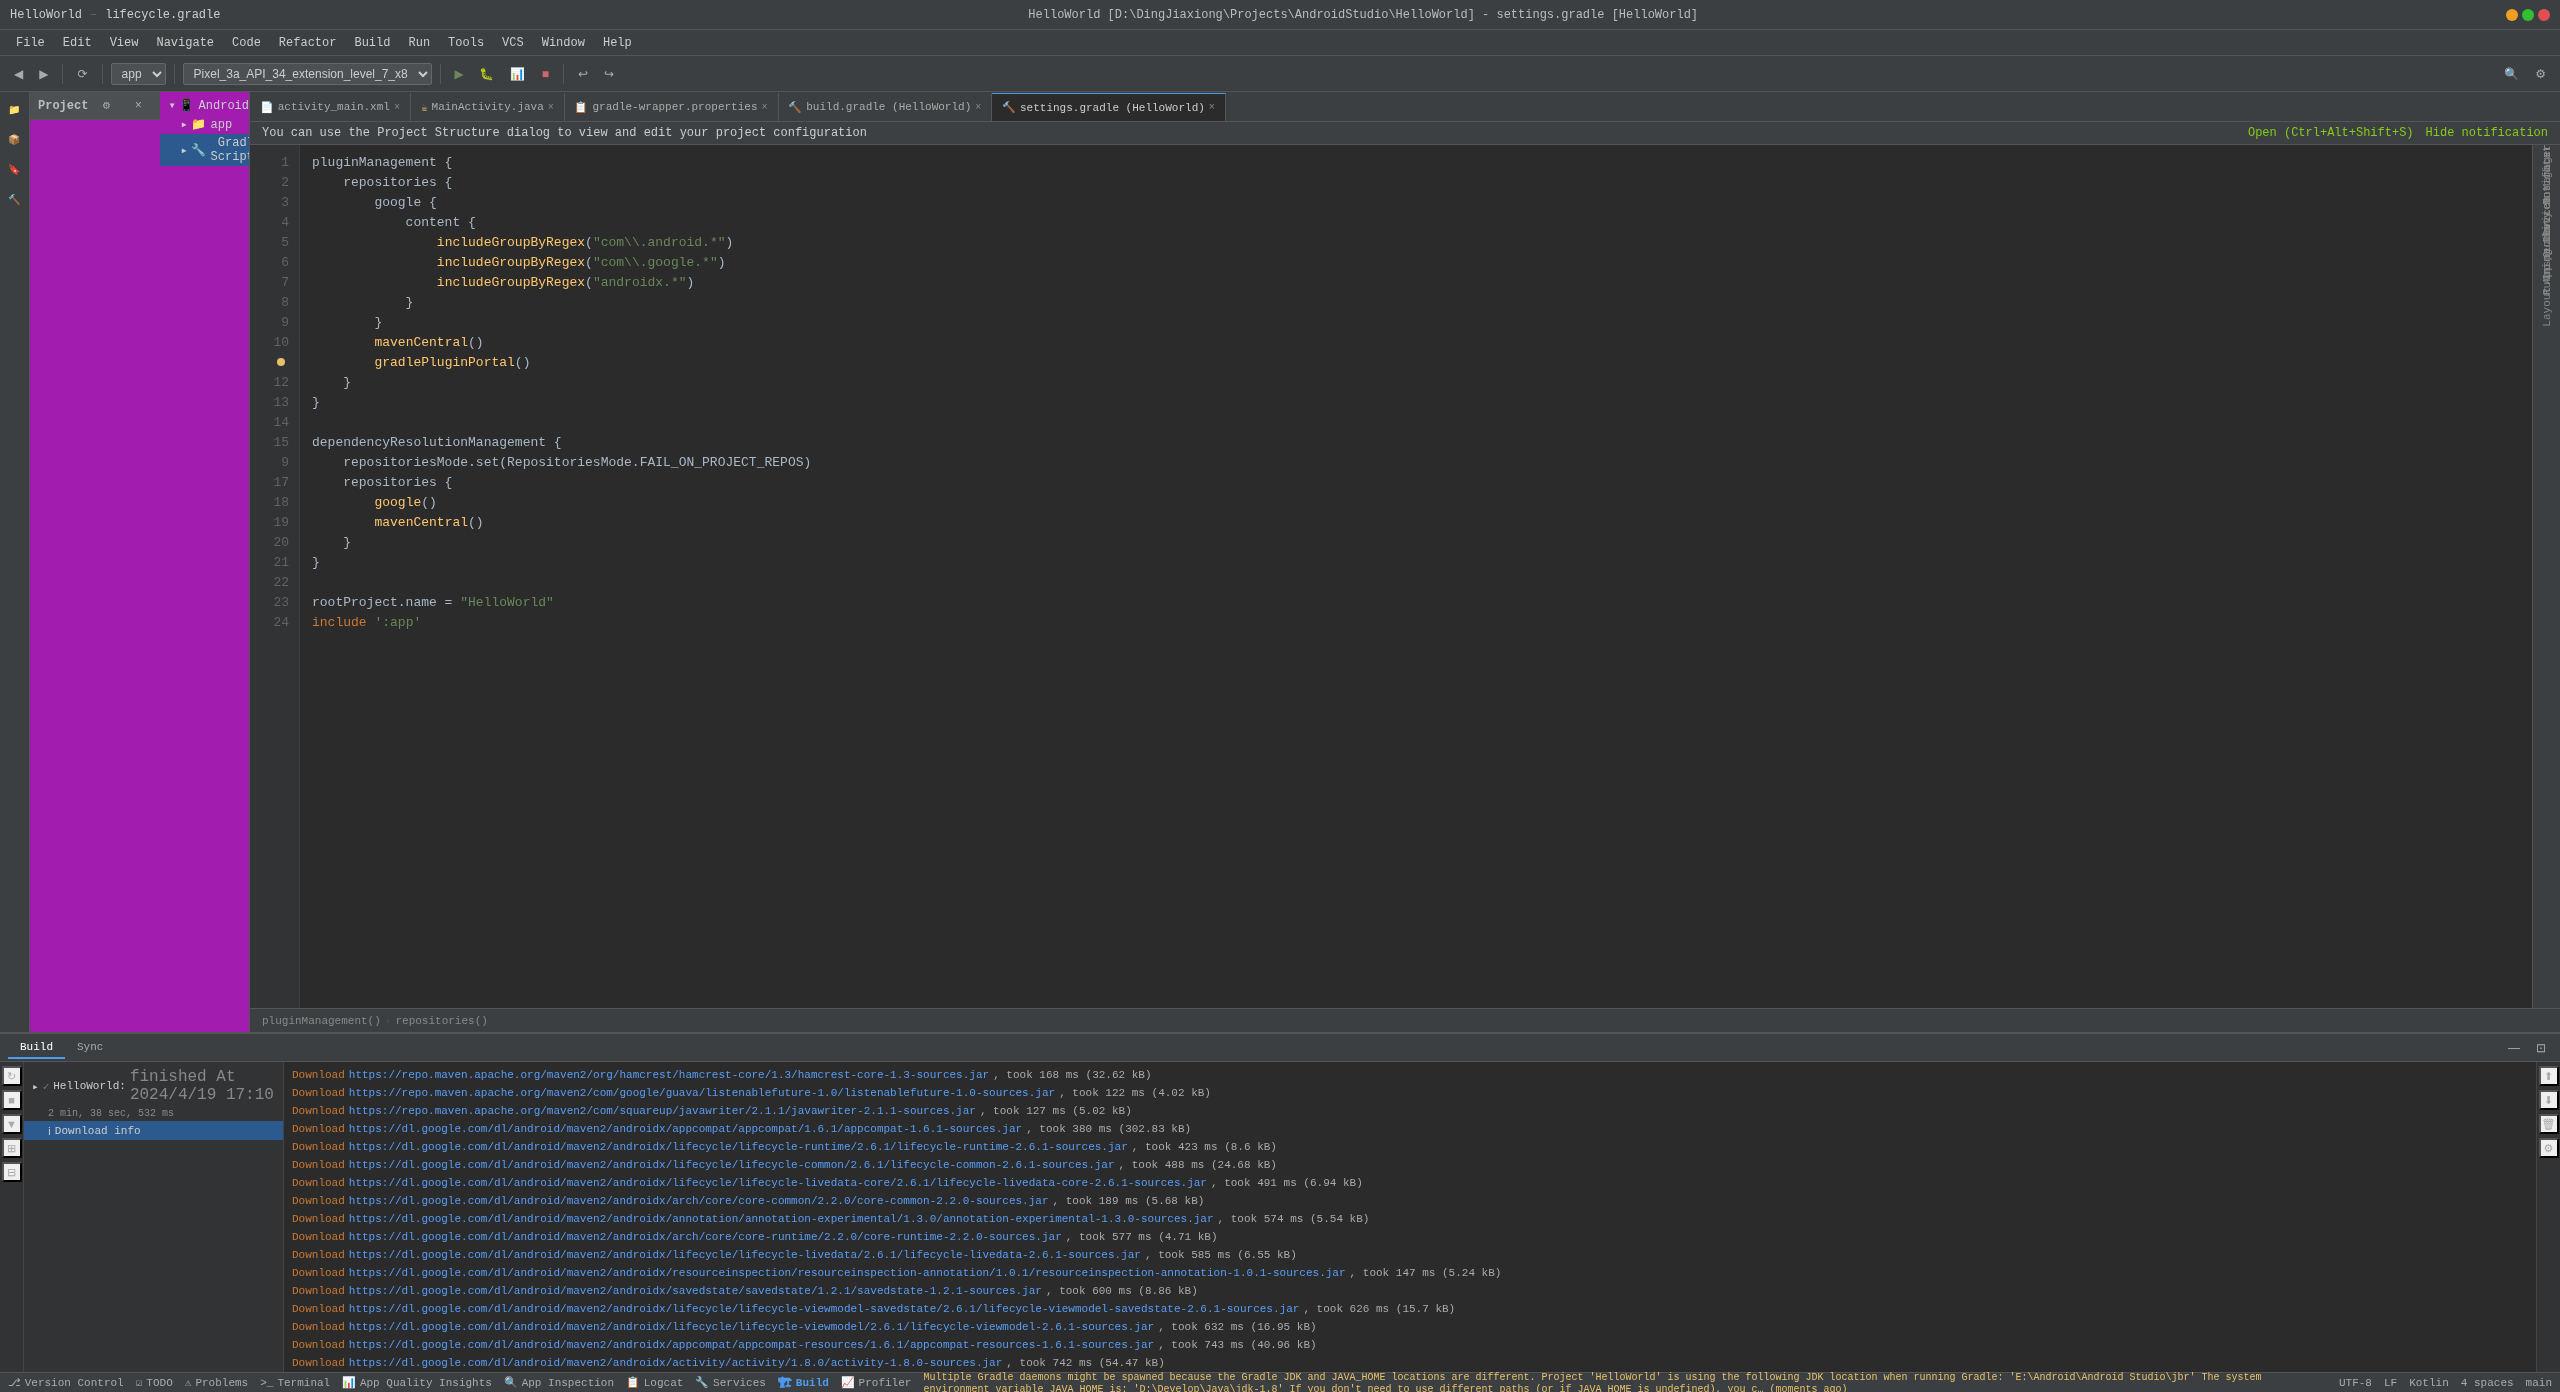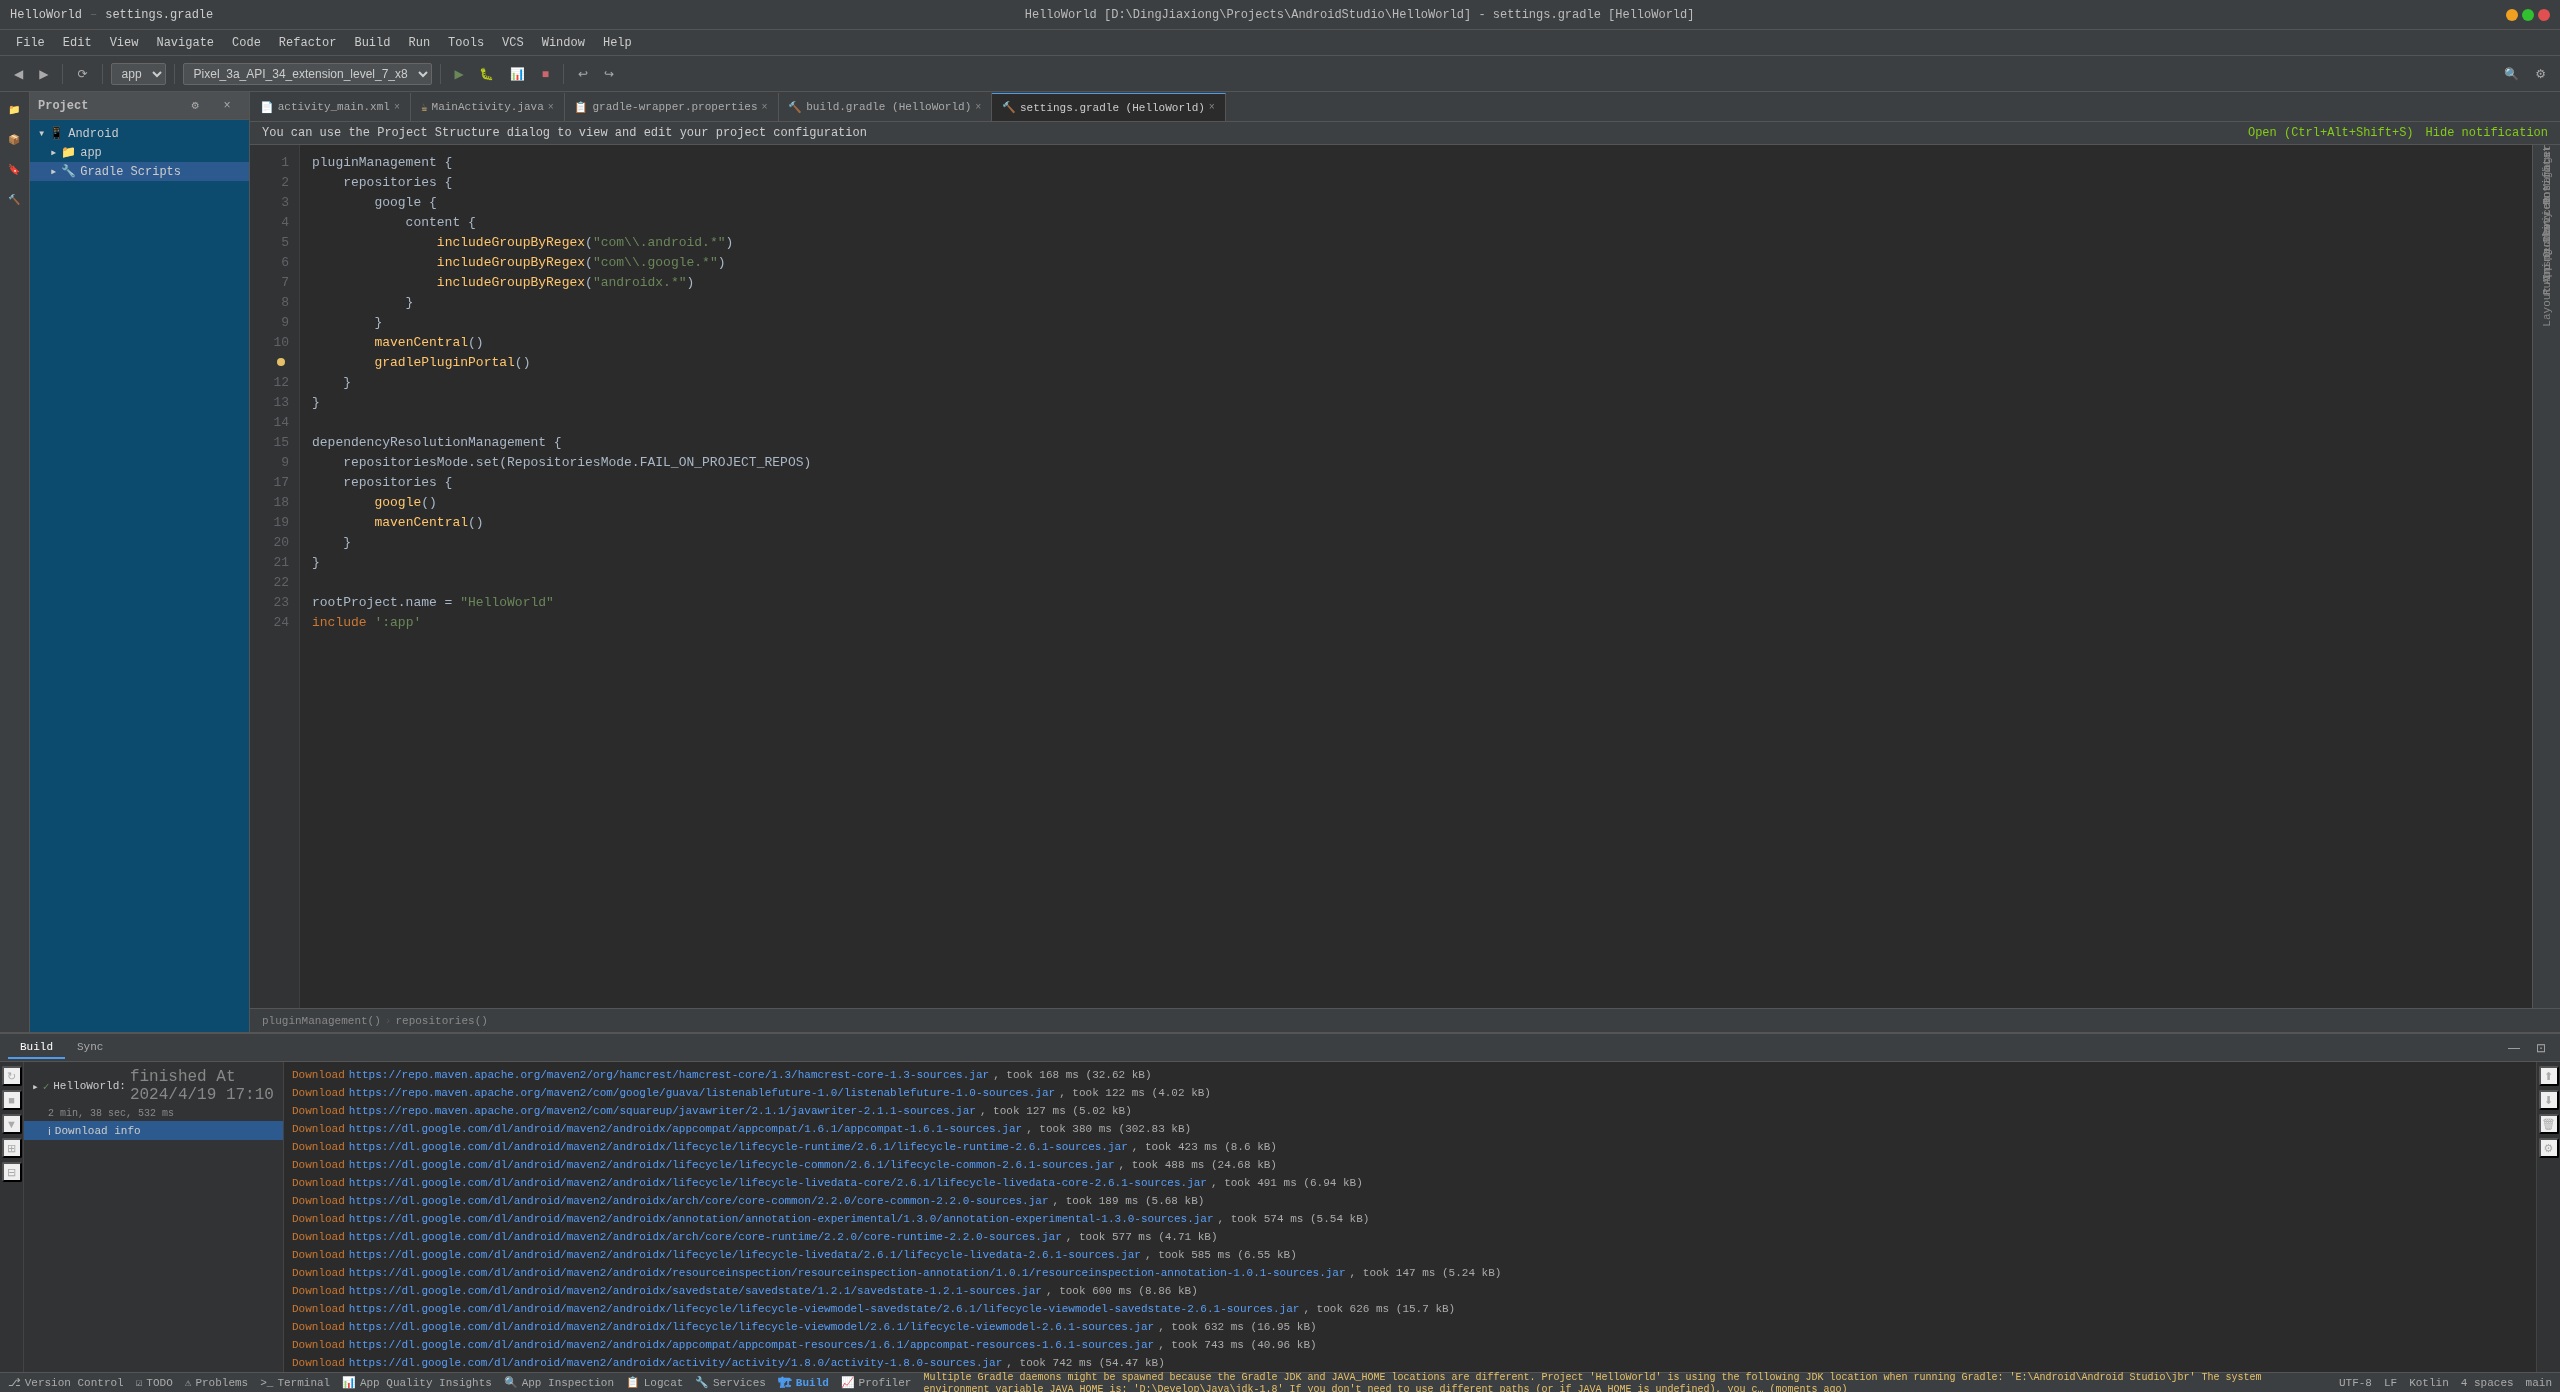--- a/index.html
+++ b/index.html
@@ -74,25 +74,26 @@
       border: 1px solid #666;
       color: #ccc;
       padding: 2px 6px;
       font-size: 12px;
       border-radius: 2px;
     }
 
     
     #project-panel {
       width: 220px;
-      background: #0c4a6e;
+      background: #a21caf;
       border-right: 1px solid #555;
       display: flex;
-      flex-direction: column;
+      flex-direction: row;
       overflow: hidden;
+      text-align: right;
     }
     #project-header {
       height: 28px;
       background: #4c5052;
       display: flex;
       align-items: center;
       padding: 0 8px;
       border-bottom: 1px solid #555;
       gap: 4px;
     }
@@ -447,21 +448,21 @@
   </style>
 </head>
 <body>
 
 <div id="outer-wrapper">
 
   <div id="titlebar">
     <div id="titlebar-left">
       <div class="title-text">HelloWorld</div>
       <span style="color:#666">–</span>
-      <div class="title-text">settings.gradle</div>
+      <div class="title-text">lifecycle.gradle</div>
     </div>
     <div id="titlebar-center">
       <span>HelloWorld [D:\DingJiaxiong\Projects\AndroidStudio\HelloWorld] - settings.gradle [HelloWorld]</span>
     </div>
     <div id="titlebar-right">
       <button class="titlebar-btn" style="background:#f0a020"></button>
       <button class="titlebar-btn" style="background:#30c030"></button>
       <button class="titlebar-btn" style="background:#e05050"></button>
     </div>
   </div>

